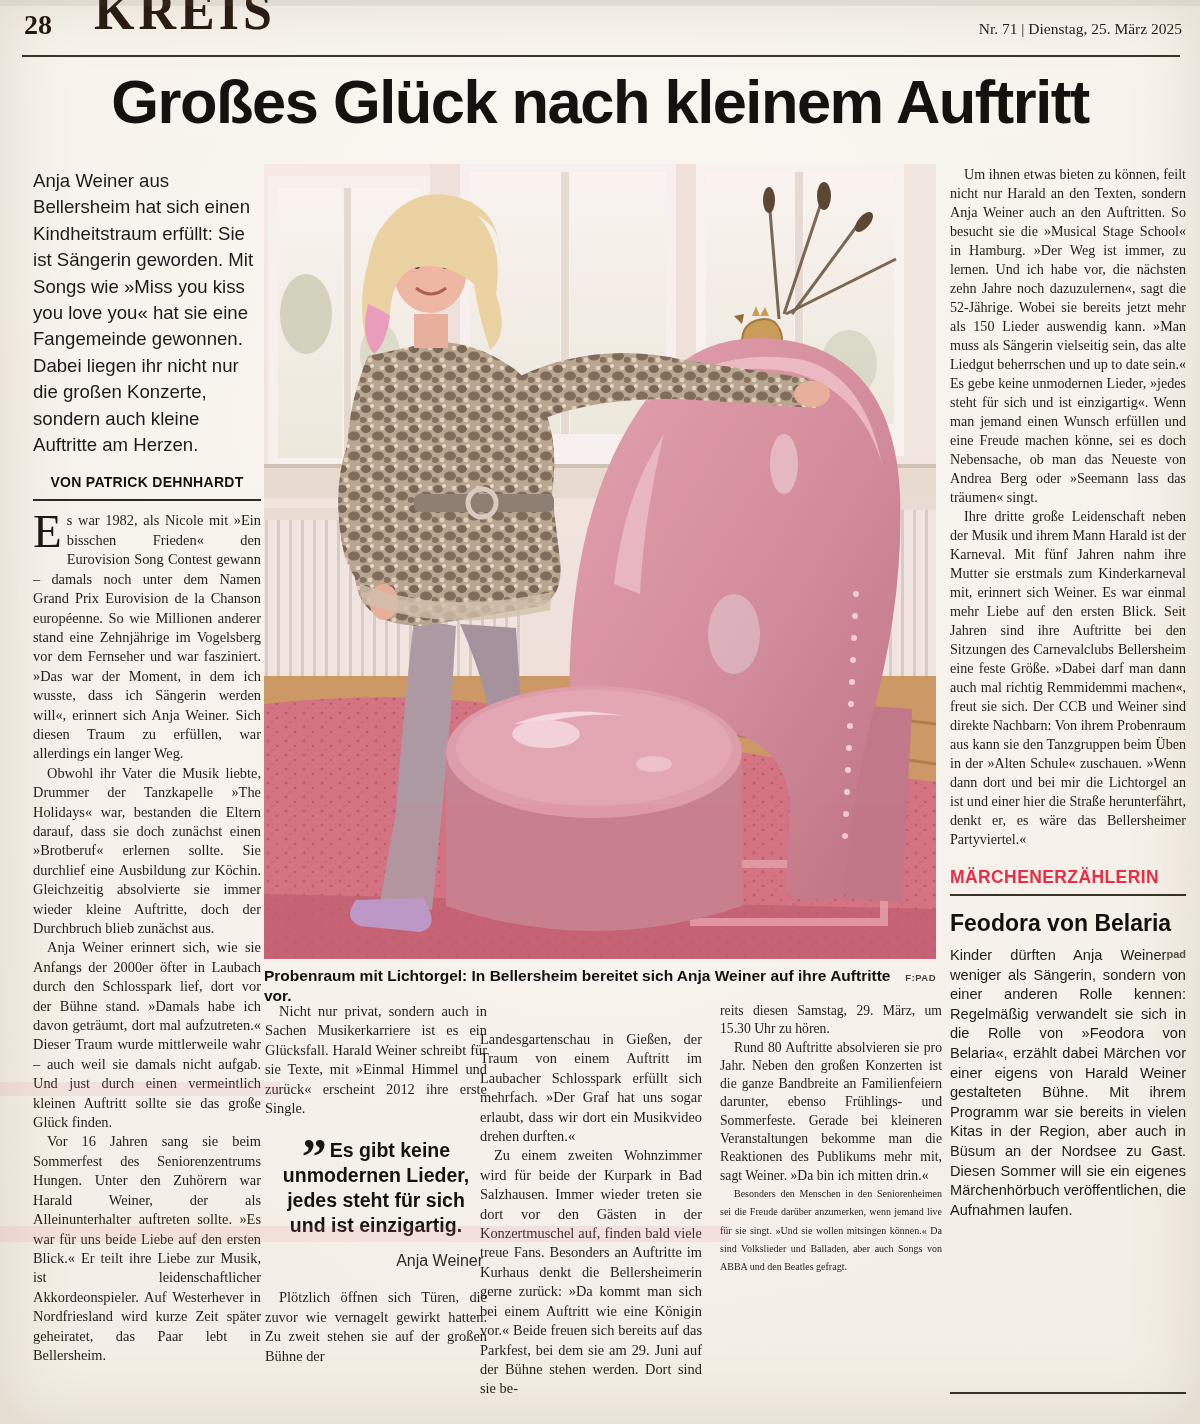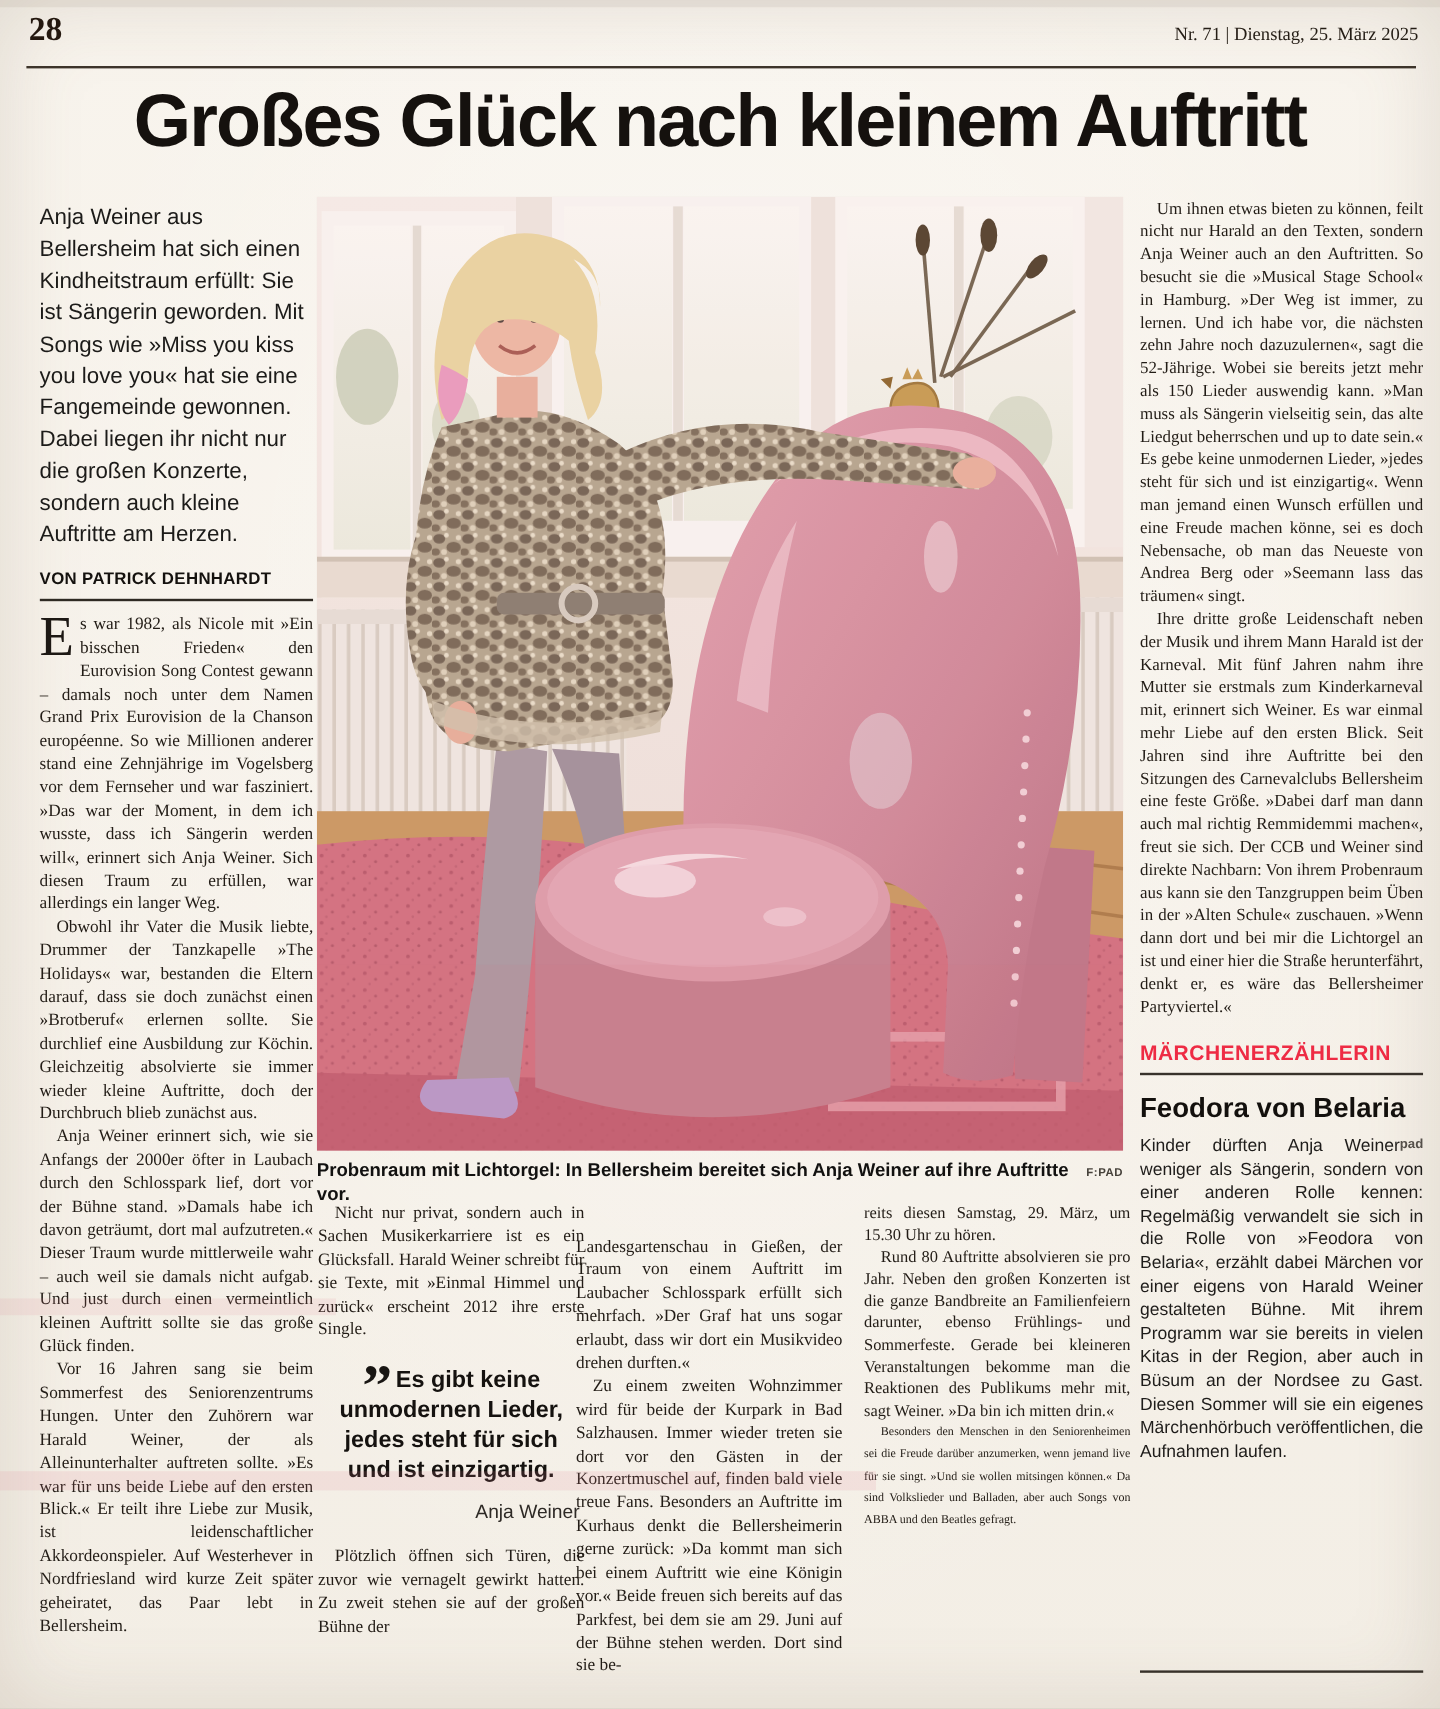--- a/index.html
+++ b/index.html
@@ -22,21 +22,21 @@
   
   .headline{left:30px;top:66px;width:1140px;text-align:center;
     font-family:"Liberation Sans","DejaVu Sans",sans-serif;font-weight:700;
     font-size:62px;line-height:72px;letter-spacing:-1.5px;color:#15110e;transform:scaleX(.99);}
   
   .col{overflow:hidden;}
   .body-serif p{margin:0;text-align:justify;font-size:14.4px;line-height:19.4px;color:#221c16;}
   .ind{text-indent:14px;}
   .intro{font-family:"Liberation Sans","DejaVu Sans",sans-serif;font-size:18.6px;line-height:26.4px;color:#1c1b19;text-align:left;}
   .byline{font:700 14px/16px "Liberation Sans","DejaVu Sans",sans-serif;letter-spacing:.3px;color:#14110e;
-    border-bottom:2px solid #2f2a23;padding-bottom:9px;margin-top:16px;}
+    border-bottom:2px solid #2f2a23;padding-bottom:9px;margin-top:16px;text-align:center;}
   .dropcap{float:left;font:400 47px/37px "Liberation Serif",serif;color:#1d1814;padding:2px 5px 0 0;}
   
   .photo{left:264px;top:164px;width:672px;height:795px;background:#efe7e0;overflow:hidden;}
   .caption-row{left:264px;top:966px;width:672px;display:flex;align-items:baseline;justify-content:space-between;}
   .caption{font:700 15.5px/20px "Liberation Sans","DejaVu Sans",sans-serif;color:#121110;}
   .credit{font:700 9.5px/12px "Liberation Sans","DejaVu Sans",sans-serif;color:#46413a;letter-spacing:.5px;margin-left:7px;white-space:nowrap;}
   
   .pq{margin:20px 4px 18px 4px;text-align:center;}
   .pq-mark{font:700 50px/10px "Liberation Serif",serif;color:#181512;vertical-align:-16px;margin-right:5px;letter-spacing:-2px;}
   .pq-text{font:700 19.5px/25px "Liberation Sans","DejaVu Sans",sans-serif;color:#15120f;}
@@ -48,20 +48,23 @@
   .pad-credit{float:right;font:700 11px/16px "Liberation Sans","DejaVu Sans",sans-serif;color:#55504a;}
   .col5-endrule{left:950px;top:1392px;width:236px;height:2px;background:#37312a;}
   .artifact{pointer-events:none;}
 </style>
 </head>
 <body>
 
 <div id="page">
 
   <div class="abs pageno">28</div>
+  <div class="abs masthead-clip">
+    <div class="masthead">KREIS</div>
+  </div>
   <div class="abs issue">Nr. 71 | Dienstag, 25. März 2025</div>
   <div class="abs header-rule"></div>
 
   <h1 class="abs headline" style="margin:0;">Großes Glück nach kleinem Auftritt</h1>
 
   <div class="abs col" style="left:33px;top:168px;width:228px;height:1232px;">
     <div class="intro">Anja Weiner aus Bellersheim hat sich einen Kindheitstraum erfüllt: Sie ist Sängerin geworden. Mit Songs wie »Miss you kiss you love you« hat sie eine Fangemeinde gewonnen. Dabei liegen ihr nicht nur die großen Konzerte, sondern auch kleine Auftritte am Herzen.</div>
     <div class="byline">VON PATRICK DEHNHARDT</div>
     <div class="body-serif" style="margin-top:10px;">
       <p><span class="dropcap">E</span><span>s war 1982, als Nicole mit »Ein bisschen Frieden« den Eurovision Song Contest gewann – damals noch unter dem Namen Grand Prix Eurovision de la Chanson européenne. So wie Millionen anderer stand eine Zehnjährige im Vogelsberg vor dem Fernseher und war fasziniert. »Das war der Moment, in dem ich wusste, dass ich Sängerin werden will«, erinnert sich Anja Weiner. Sich diesen Traum zu erfüllen, war allerdings ein langer Weg.</span></p>

